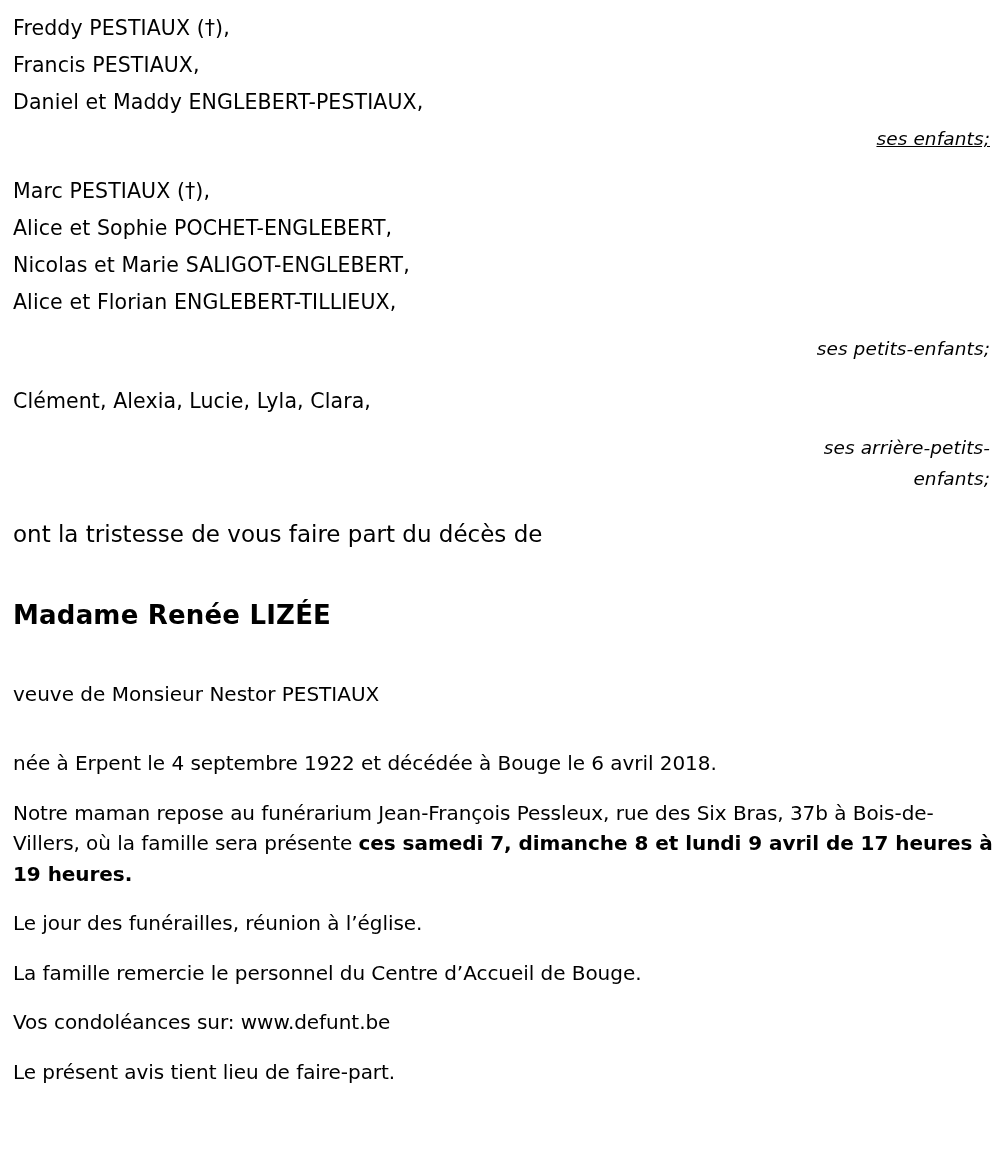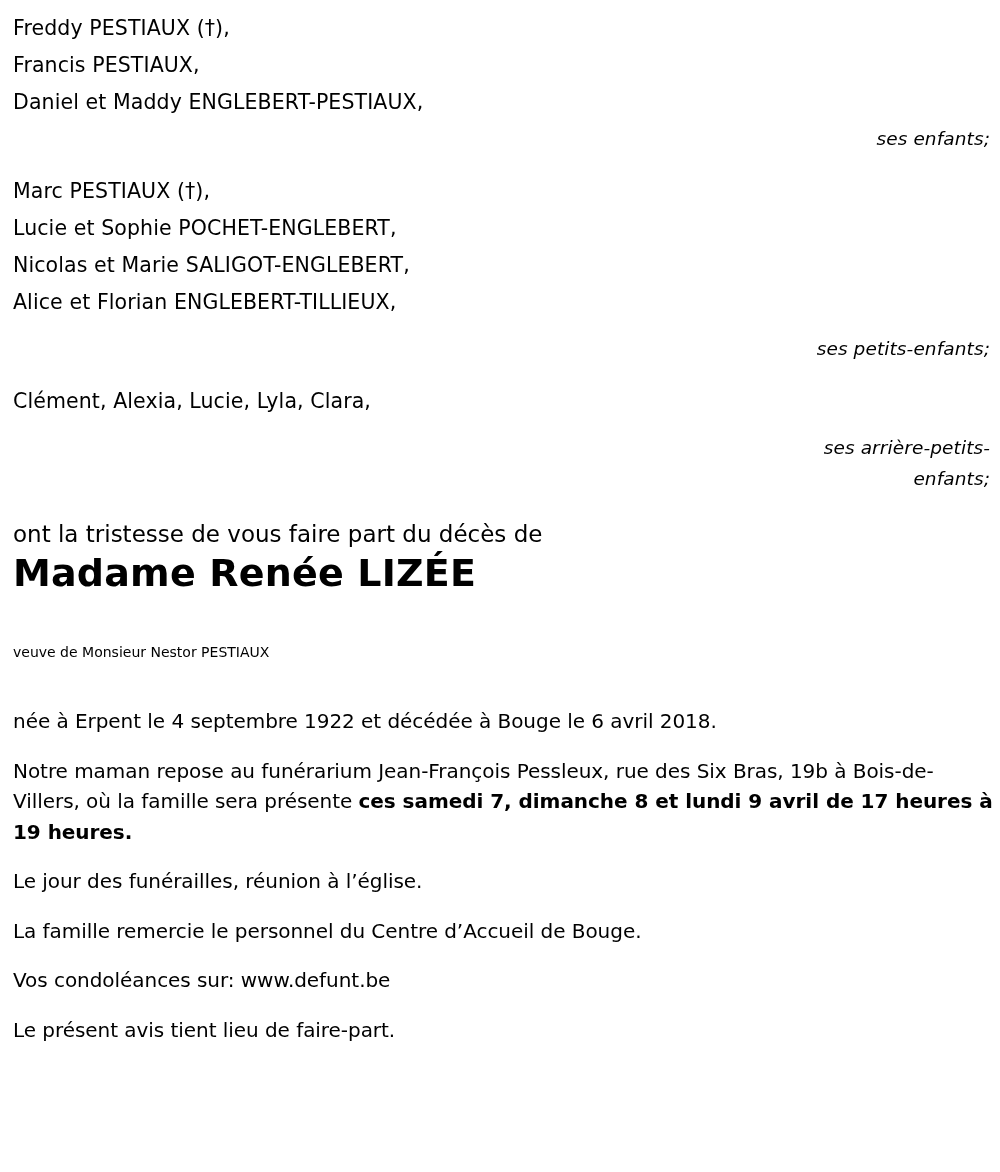--- a/index.html
+++ b/index.html
@@ -48,45 +48,46 @@
 
   .relation-label {
     font-size: 18.5px;
     font-style: italic;
     line-height: 31px;
     text-align: right;
     white-space: pre-line;
     letter-spacing: 0.1px;
   }
 
-  .rl-enfants      { margin-top: 2px; }
+  .rl-enfants      { margin-top: 2px; text-decoration: underline; }
   .rl-petits       { margin-top: 12px; }
   .rl-arriere      { margin-top: 12px; }
 
   .group-gap { height: 19px; }
 
   .intro-line {
     font-size: 23px;
     line-height: 37px;
     margin-top: 22px;
     white-space: nowrap;
   }
 
   
   .deceased-name {
     font-family: "DejaVu Sans", "Liberation Sans", sans-serif;
-    font-size: 38px;
+    font-size: 26px;
     font-weight: 700;
     letter-spacing: 0.2px;
     line-height: 40px;
+    margin-top: 42px;
     white-space: nowrap;
   }
 
   .widow-line {
-    font-size: 14px;
+    font-size: 20px;
     line-height: 30px;
     margin-top: 44px;
     white-space: nowrap;
   }
 
   
   .body-block {
     margin-top: 39px;
     width: 980px;
   }
@@ -119,21 +120,21 @@
         <div class="name-line">Daniel et Maddy ENGLEBERT-PESTIAUX,</div>
       </div>
       <div class="relation-label rl-enfants">ses enfants;</div>
     </div>
 
     <div class="group-gap"></div>
 
     <div class="relation-group">
       <div class="names">
         <div class="name-line">Marc PESTIAUX (†),</div>
-        <div class="name-line">Lucie et Sophie POCHET-ENGLEBERT,</div>
+        <div class="name-line">Alice et Sophie POCHET-ENGLEBERT,</div>
         <div class="name-line">Nicolas et Marie SALIGOT-ENGLEBERT,</div>
         <div class="name-line">Alice et Florian ENGLEBERT-TILLIEUX,</div>
       </div>
       <div class="relation-label rl-petits">ses petits-enfants;</div>
     </div>
 
     <div class="group-gap"></div>
 
     <div class="relation-group">
       <div class="names">
@@ -148,21 +149,21 @@
 
   <div class="deceased-name">Madame Renée LIZÉE</div>
 
   <div class="widow-line">veuve de Monsieur Nestor PESTIAUX</div>
 
   <div class="body-block">
 
     <p class="body-par">née à Erpent le 4 septembre 1922 et décédée à Bouge le 6 avril 2018.</p>
 
 
-    <p class="body-par"><span>Notre maman repose au funérarium Jean-François Pessleux, rue des Six Bras, 19b à Bois-de-Villers, où la famille sera présente </span><b>ces samedi 7, dimanche 8 et lundi 9 avril de 17 heures à 19 heures.</b></p>
+    <p class="body-par"><span>Notre maman repose au funérarium Jean-François Pessleux, rue des Six Bras, 37b à Bois-de-Villers, où la famille sera présente </span><b>ces samedi 7, dimanche 8 et lundi 9 avril de 17 heures à 19 heures.</b></p>
 
     <p class="body-par">Le jour des funérailles, réunion à l’église.</p>
 
     <p class="body-par">La famille remercie le personnel du Centre d’Accueil de Bouge.</p>
 
     <p class="body-par">Vos condoléances sur: www.defunt.be</p>
 
     <p class="body-par">Le présent avis tient lieu de faire-part.</p>
   </div>
 

